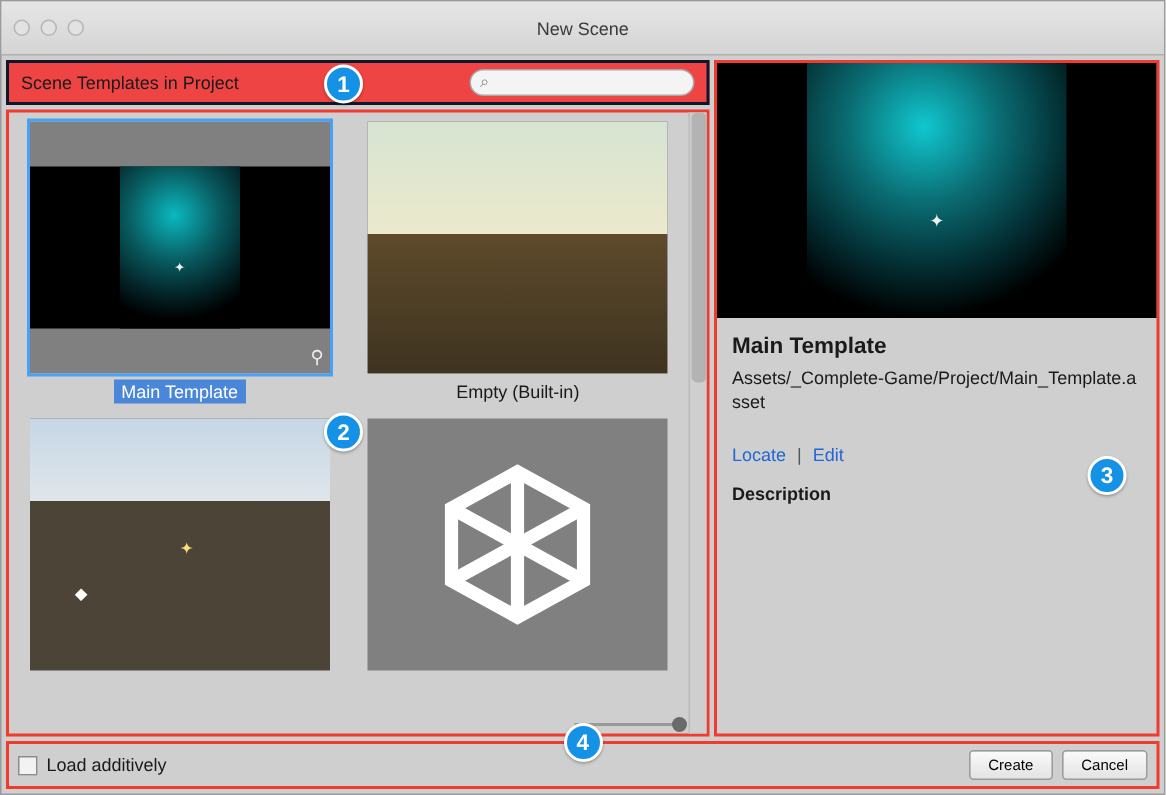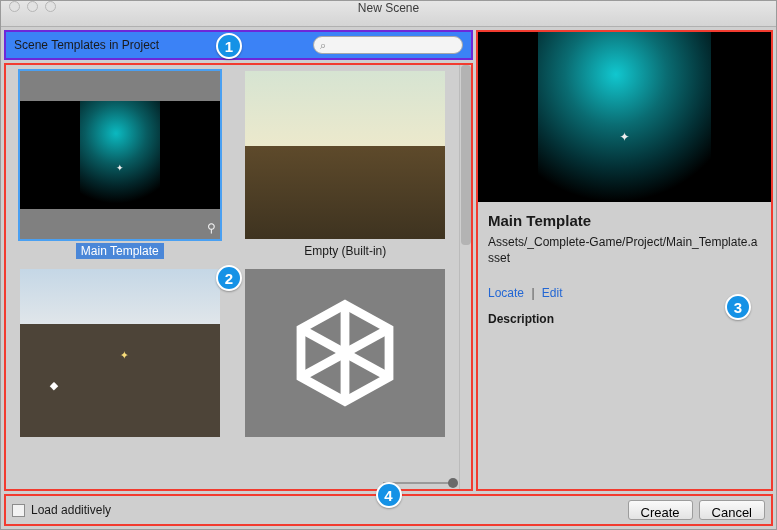--- a/index.html
+++ b/index.html
@@ -14,24 +14,25 @@
   }
   .window {
     width: 777px;
     height: 530px;
     background: #cfcfcf;
     border: 1px solid #9a9a9a;
     display: flex;
     flex-direction: column;
   }
   .titlebar {
-    height: 26px;
+    height: 36px;
     background: linear-gradient(#e6e6e6, #d4d4d4);
     border-bottom: 1px solid #b0b0b0;
     display: flex;
+    align-items: center;
     position: relative;
   }
   .traffic {
     display: flex;
     gap: 7px;
     margin-left: 8px;
   }
   .dot {
     width: 11px; height: 11px;
     border-radius: 50%;
@@ -58,23 +59,23 @@
   .left-pane {
     width: 475px;
     display: flex;
     flex-direction: column;
   }
   .search-bar {
     height: 30px;
     display: flex;
     align-items: center;
     padding: 0 8px;
-    border: 2px solid #6d28d9;
+    border: 2px solid #0f172a;
     margin: 3px 3px 0 3px;
-    background: #3b82f6;
+    background: #ef4444;
     position: relative;
     justify-content: flex-end;
   }
   .search-label { font-size: 12px; }
   .search-field {
     margin-left: auto;
     width: 150px;
     height: 18px;
     border-radius: 9px;
     background: #f4f4f4;
@@ -198,21 +199,21 @@
     background: #f2f2f2;
     border: 1px solid #8c8c8c;
     margin-right: 6px;
   }
   .btn {
     height: 20px;
     padding: 4px 12px;
     background: linear-gradient(#fafafa,#e3e3e3);
     border: 1px solid #9c9c9c;
     border-radius: 3px;
-    font-size: 13px;
+    font-size: 10px;
     cursor: pointer;
     margin-left: 6px;
   }
   .spacer { flex: 1; }
   
   .callout {
     position: absolute;
     width: 26px; height: 26px;
     border-radius: 50%;
     background: #1592e6;

